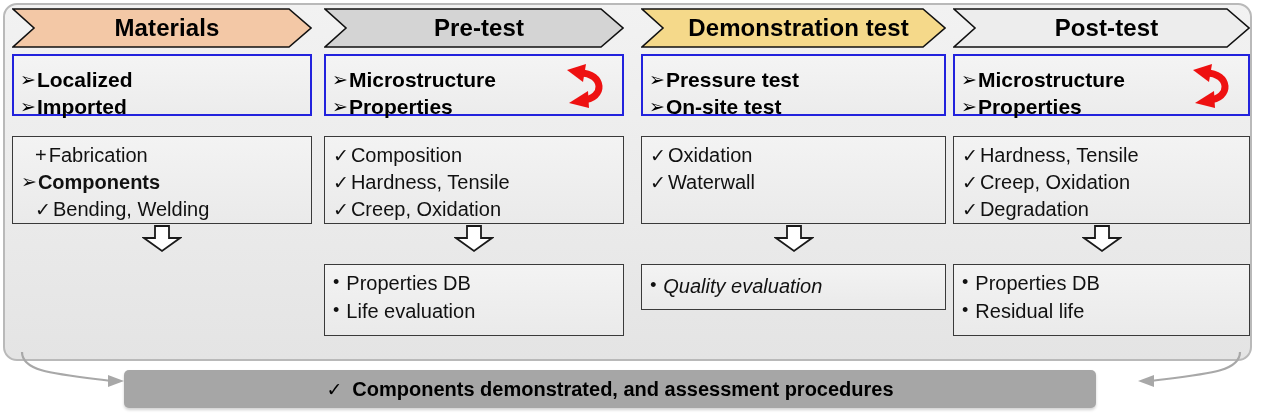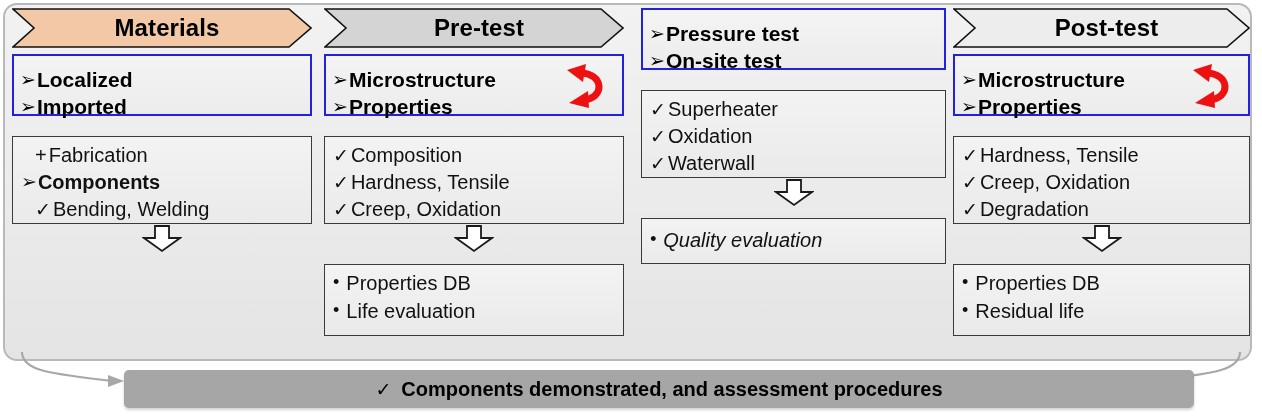--- a/index.html
+++ b/index.html
@@ -104,21 +104,21 @@
   }
   
   .cyc{
     position:absolute;
     right:6px;top:4px;
   }
   
   .banner{
     position:absolute;
     left:124px;top:370px;
-    width:1070px;height:38px;
+    width:972px;height:38px;
     background:#a6a6a6;
     border-radius:5px;
     display:flex;align-items:center;justify-content:center;
     box-shadow:0 2px 3px rgba(0,0,0,.18);
   }
   .banner-text{
     font-size:20px;font-weight:bold;color:#000;white-space:nowrap;
   }
   .banner-check{font-size:19px;margin-right:10px;display:inline-block;font-weight:normal;}
   .side-arrows{position:absolute;left:0;top:0;width:1262px;height:417px;pointer-events:none;}
@@ -187,27 +187,32 @@
           <svg width="40" height="28">
             <path d="M13,1 L27,1 L27,13 L38,13 L20,26 L2,13 L13,13 Z" fill="#ffffff" stroke="#1a1a1a" stroke-width="1.8" stroke-linejoin="miter"></path>
           </svg>
         </div>
         <div class="box-black box-bot">
           <div class="line"><span class="bullet">•</span><span>Properties DB</span></div>
           <div class="line"><span class="bullet">•</span><span>Life evaluation</span></div>
         </div>
       </div>
       <div class="col col-2">
+        <div class="chev">
+          <svg width="305" height="40">
+            <path d="M1,1 L282,1 L304,20 L282,39 L1,39 L22,20 Z" fill="#f5d98a" stroke="#111" stroke-width="1.6" stroke-linejoin="miter"></path>
+          </svg>
+          <div class="chev-label">Demonstration test</div>
+        </div>
         <div class="box-blue" style="border-color: rgb(34, 34, 221);">
           <div class="line"><span class="marker">➢</span><span>Pressure test</span></div>
           <div class="line"><span class="marker">➢</span><span>On-site test</span></div>
         </div>
         <div style="height: 10px;"></div>
         <div class="box-black box-mid">
-          <div class="line"><span class="chk">✓</span><span>Superheater</span></div>
           <div class="line"><span class="chk">✓</span><span>Oxidation</span></div>
           <div class="line"><span class="chk">✓</span><span>Waterwall</span></div>
         </div>
         <div class="down-arrow">
           <svg width="40" height="28">
             <path d="M13,1 L27,1 L27,13 L38,13 L20,26 L2,13 L13,13 Z" fill="#ffffff" stroke="#1a1a1a" stroke-width="1.8" stroke-linejoin="miter"></path>
           </svg>
         </div>
         <div class="box-black box-bot-short">
           <div class="line"><span class="bullet">•</span><span>Quality evaluation</span></div>

